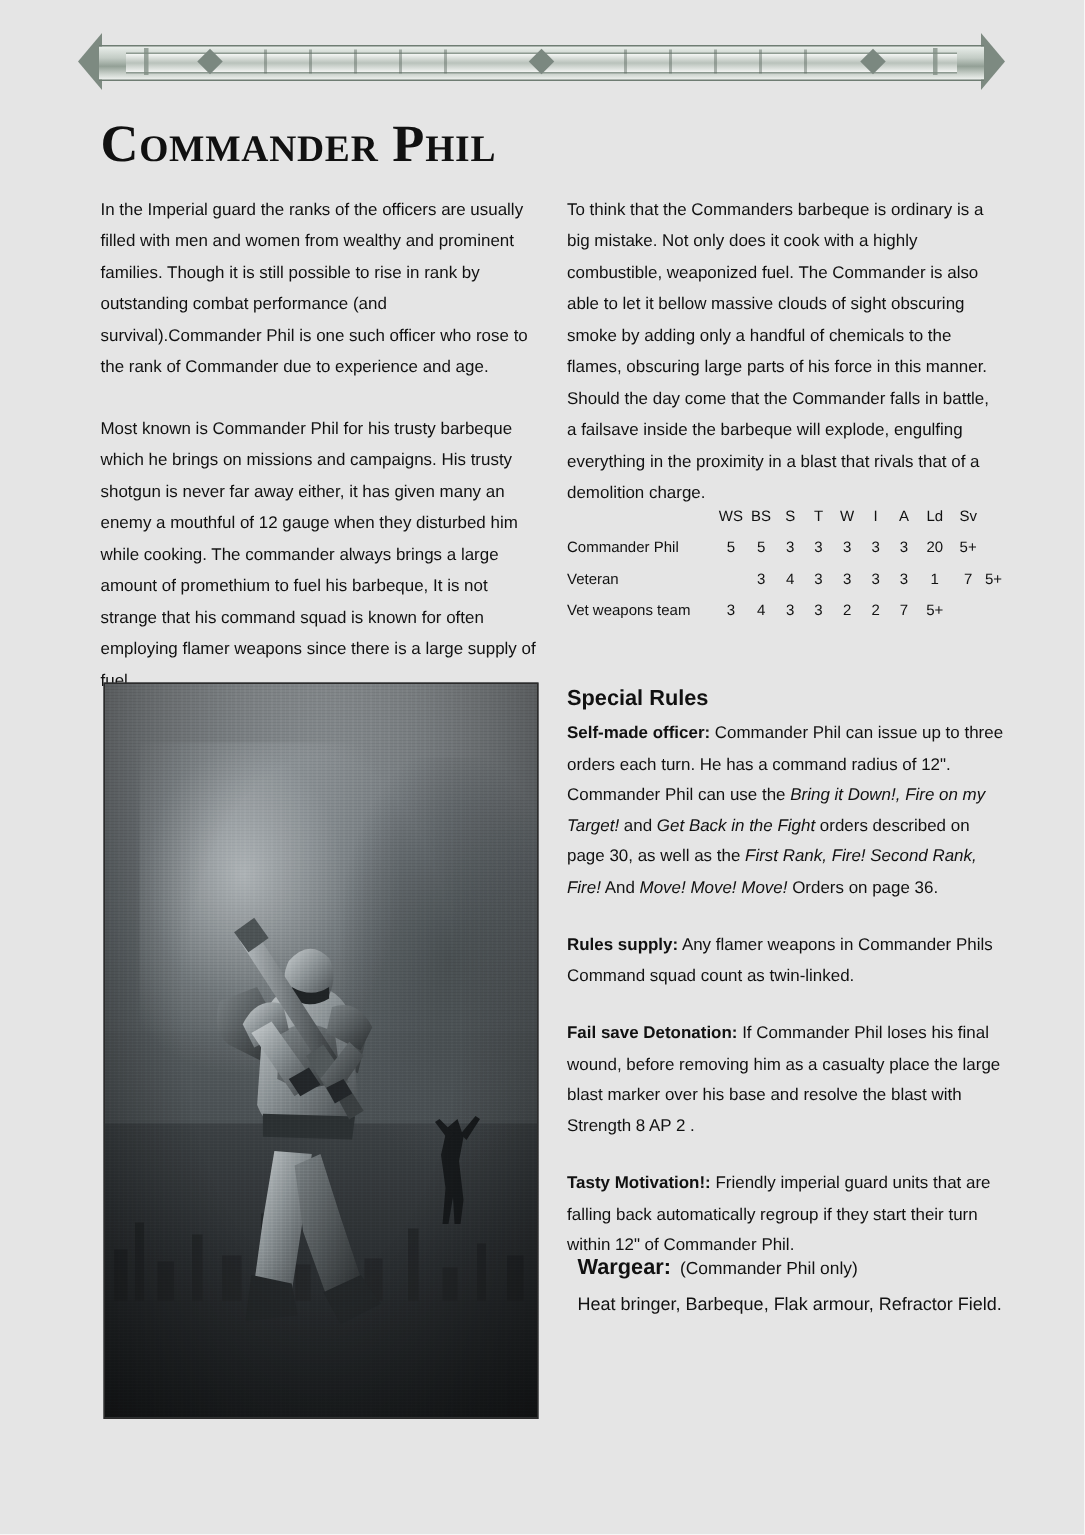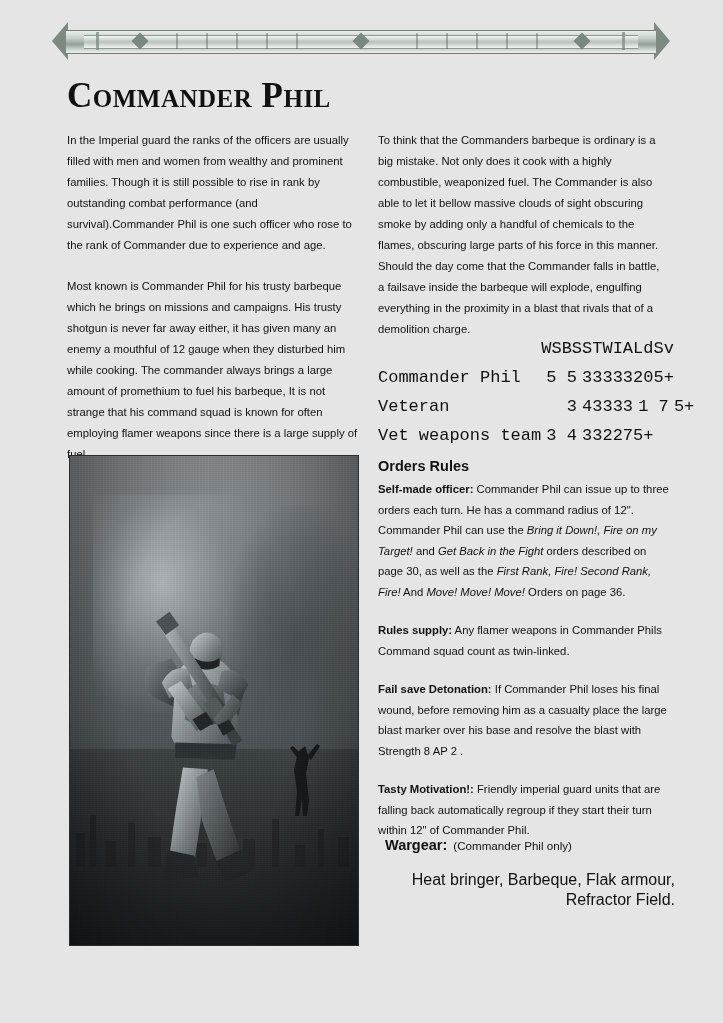--- a/index.html
+++ b/index.html
@@ -122,23 +122,22 @@
     margin: 0 0 20px 0;
   }
 
   
   .stat-table {
     position: absolute;
     left: 378px;
     top: 337px;
     width: 290px;
     border-collapse: collapse;
-    font-size: 17px;
+    font-size: 10px;
     color: #111;
-    font-family: Liberation Mono, monospace;
   }
   .stat-table th {
     font-weight: normal;
     text-align: center;
     padding: 2px 0 5px 0;
     white-space: nowrap;
   }
   .stat-table td {
     text-align: center;
     padding: 5px 0;
@@ -187,24 +186,23 @@
     font-weight: bold;
     display: inline;
   }
   .wargear-sub {
     font-size: 11.6px;
     font-weight: normal;
     display: inline;
     margin-left: 6px;
   }
   .wargear-body {
-    font-size: 16px;
+    font-size: 12px;
     line-height: 20px;
-    margin-top: 16px;
-    text-align: right;
+    margin-top: 5px;
   }
 
   
   .art-frame {
     position: absolute;
     left: 69px;
     top: 455px;
     width: 288px;
     height: 489px;
     border: 1px solid #2b2b2b;
@@ -381,21 +379,21 @@
         <td>3</td>
         <td>2</td>
         <td>2</td>
         <td>7</td>
         <td>5+</td>
         <td></td>
       </tr>
     </tbody>
   </table>
 
-  <div class="special-rules-head">Orders Rules</div>
+  <div class="special-rules-head">Special Rules</div>
 
   <div class="special-rules">
     <p><span class="rule-name">Self-made officer:</span><span> Commander Phil can issue up to three orders each turn. He has a command radius of 12". Commander Phil can use the </span><em>Bring it Down!, Fire on my Target!</em><span> and </span><em>Get Back in the Fight</em><span> orders described on page 30, as well as the </span><em>First Rank, Fire! Second Rank, Fire!</em><span> And </span><em>Move! Move! Move!</em><span> Orders on page 36.</span></p>
 
     <p><span class="rule-name">Rules supply:</span><span> Any flamer weapons in Commander Phils Command squad count as twin-linked.</span></p>
 
     <p><span class="rule-name">Fail save Detonation:</span><span> If Commander Phil loses his final wound, before removing him as a casualty place the large blast marker over his base and resolve the blast with Strength 8 AP 2 .</span></p>
 
     <p><span class="rule-name">Tasty Motivation!:</span><span> Friendly imperial guard units that are falling back automatically regroup if they start their turn within 12" of Commander Phil.</span></p>
   </div>

